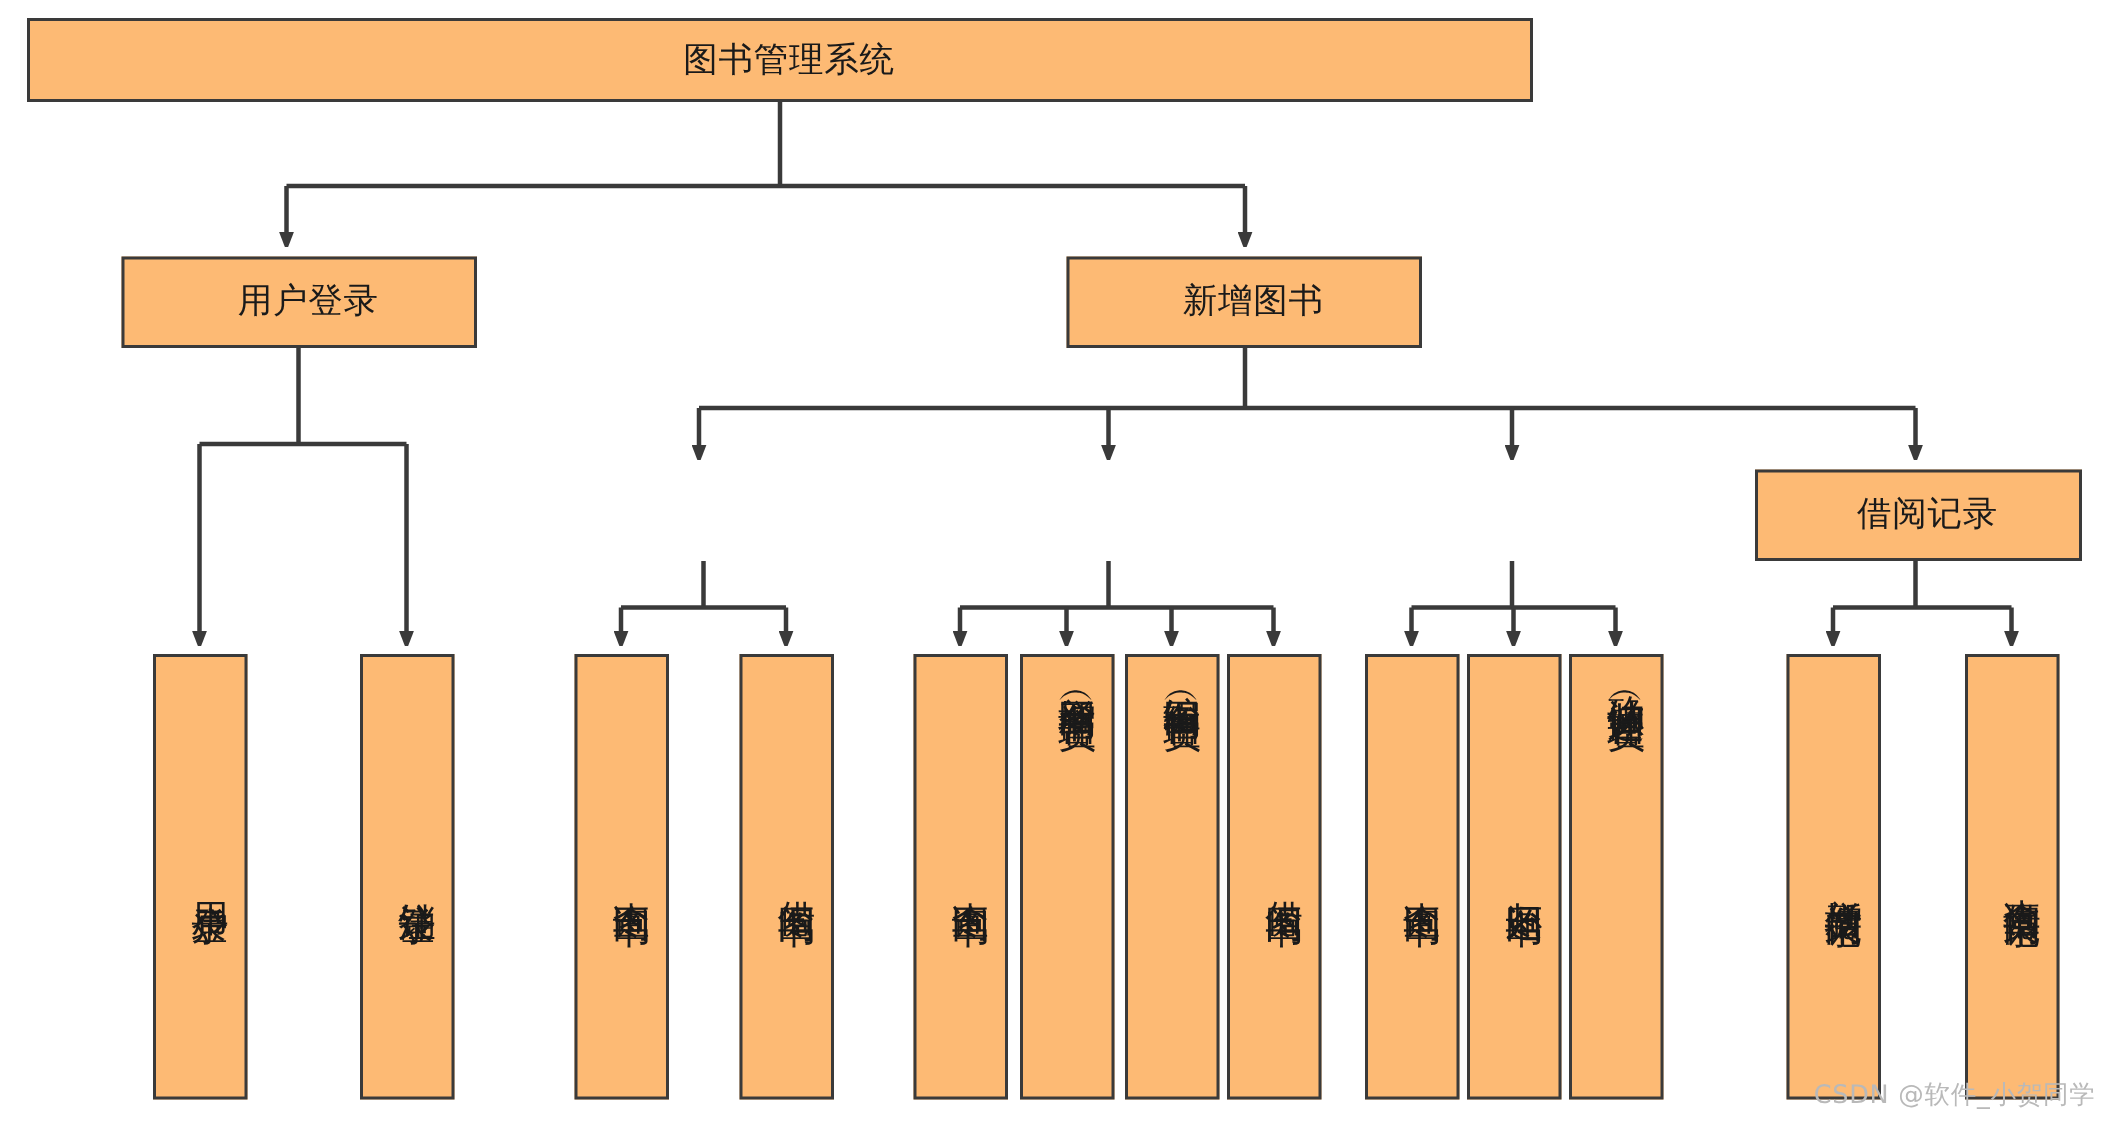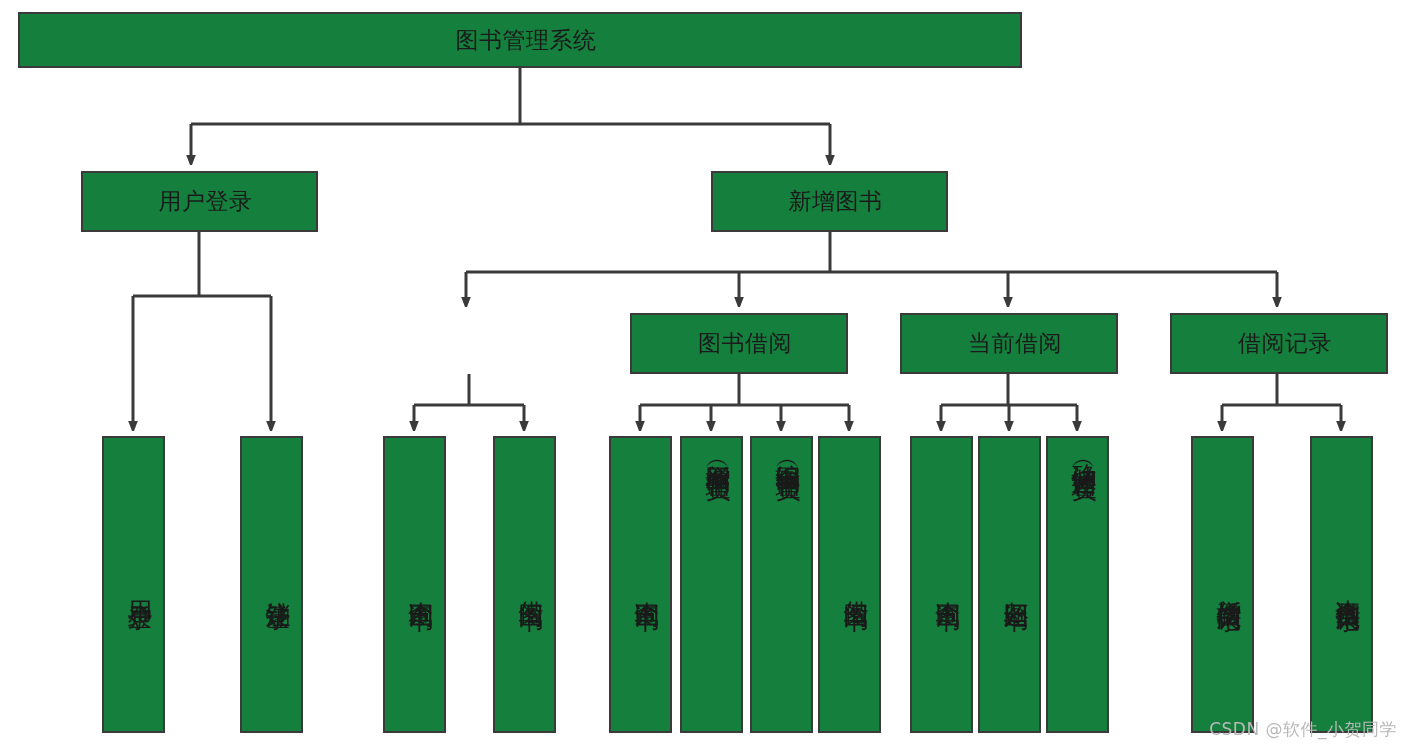--- a/index.html
+++ b/index.html
@@ -21,21 +21,21 @@
     position: absolute;
     left: 0;
     top: 0;
     width: 1405px;
     height: 747px;
     pointer-events: none;
   }
   .node {
     position: absolute;
     box-sizing: border-box;
-    background: #15803d;
+    background: #fdba74;
     border: 2.5px solid #3a3a3a;
     display: flex;
     align-items: center;
     justify-content: center;
     color: #1a1a1a;
     padding-left: 12px;
   }
   .node .label {
     display: block;
     text-align: center;
@@ -140,27 +140,21 @@
 
   <div class="node node-l1" style="left:81px; top:171px; width:237px; height:61px;">
     <span class="label">用户登录</span>
   </div>
 
   <div class="node node-l1" style="left:711px; top:171px; width:237px; height:61px;">
     <span class="label">新增图书</span>
   </div>
 
 
-  <div class="node node-l2" style="left:630px; top:313px; width:218px; height:61px;">
-    <span class="label">图书借阅</span>
-  </div>
-
-  <div class="node node-l2" style="left:900px; top:313px; width:218px; height:61px;">
-    <span class="label">当前借阅</span>
-  </div>
+
 
   <div class="node node-l2" style="left:1170px; top:313px; width:218px; height:61px;">
     <span class="label">借阅记录</span>
   </div>
 
   <div class="node node-leaf leaf-centered" style="left:102px; top:436px; width:63px; height:297px;">
     <span class="label">用户登录</span>
   </div>
 
   <div class="node node-leaf leaf-centered" style="left:240px; top:436px; width:63px; height:297px;">

